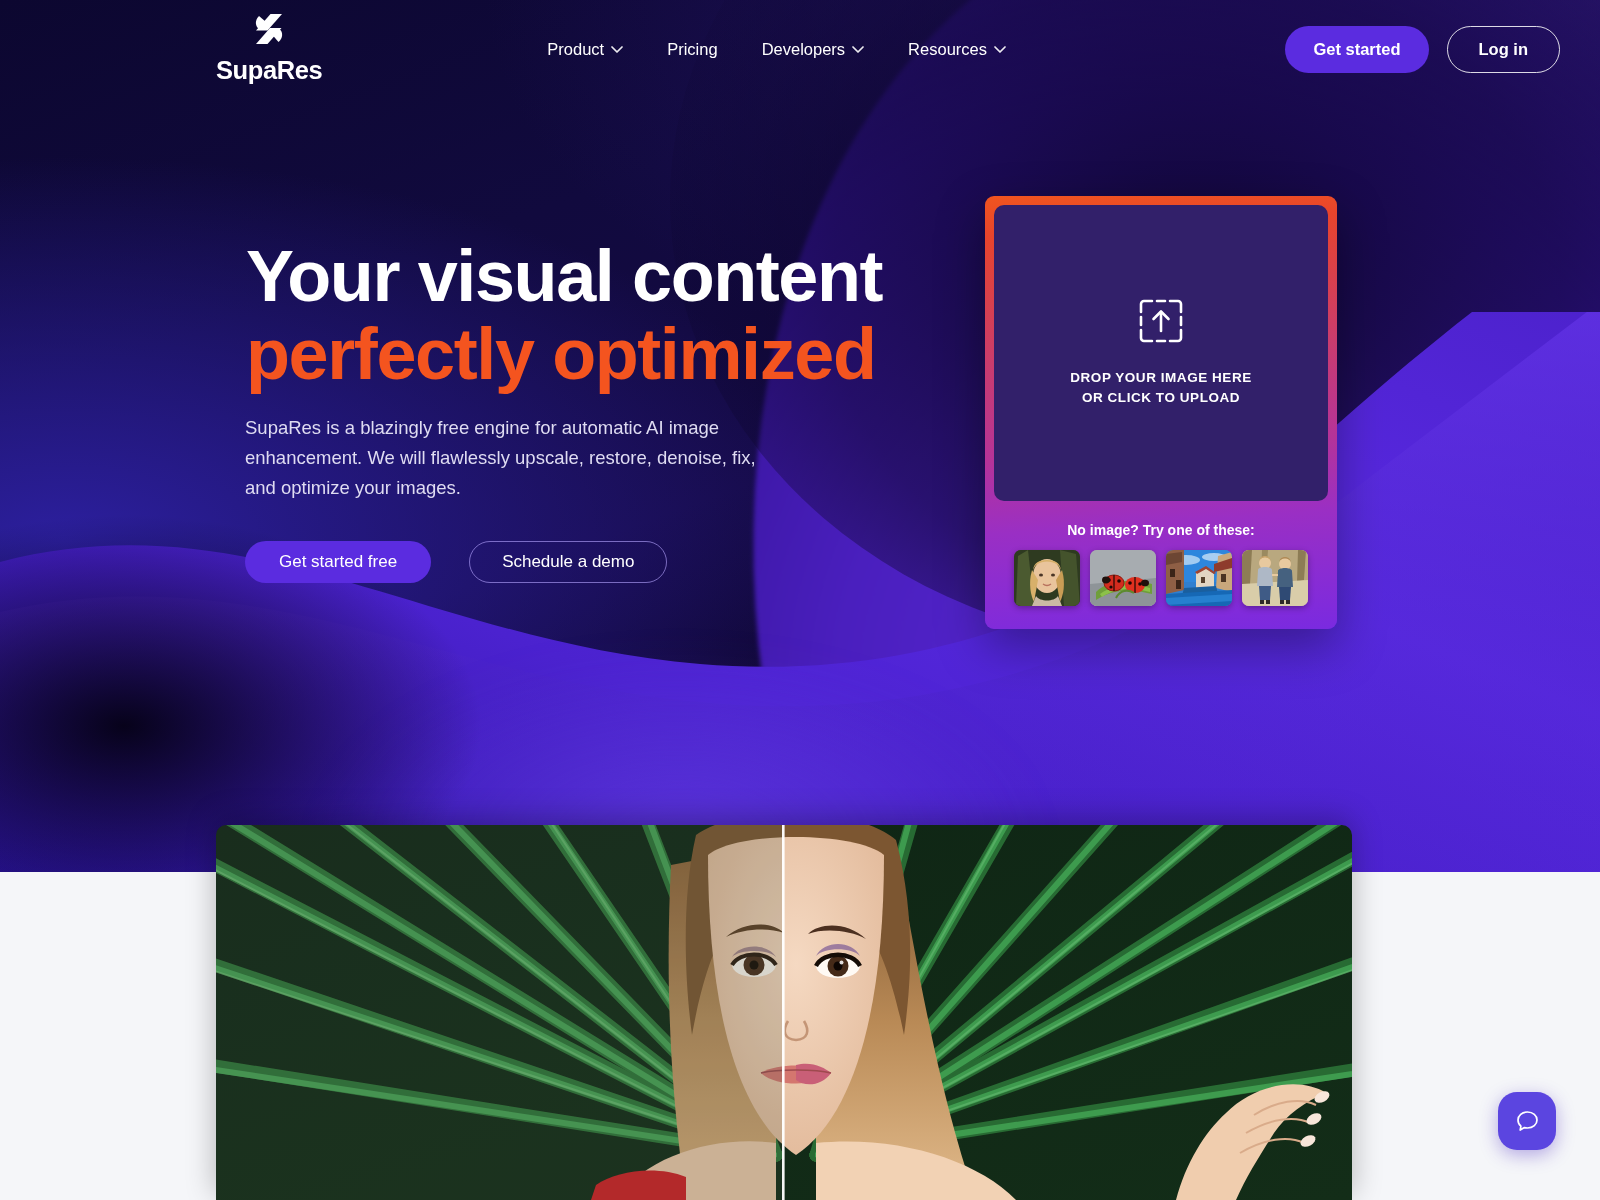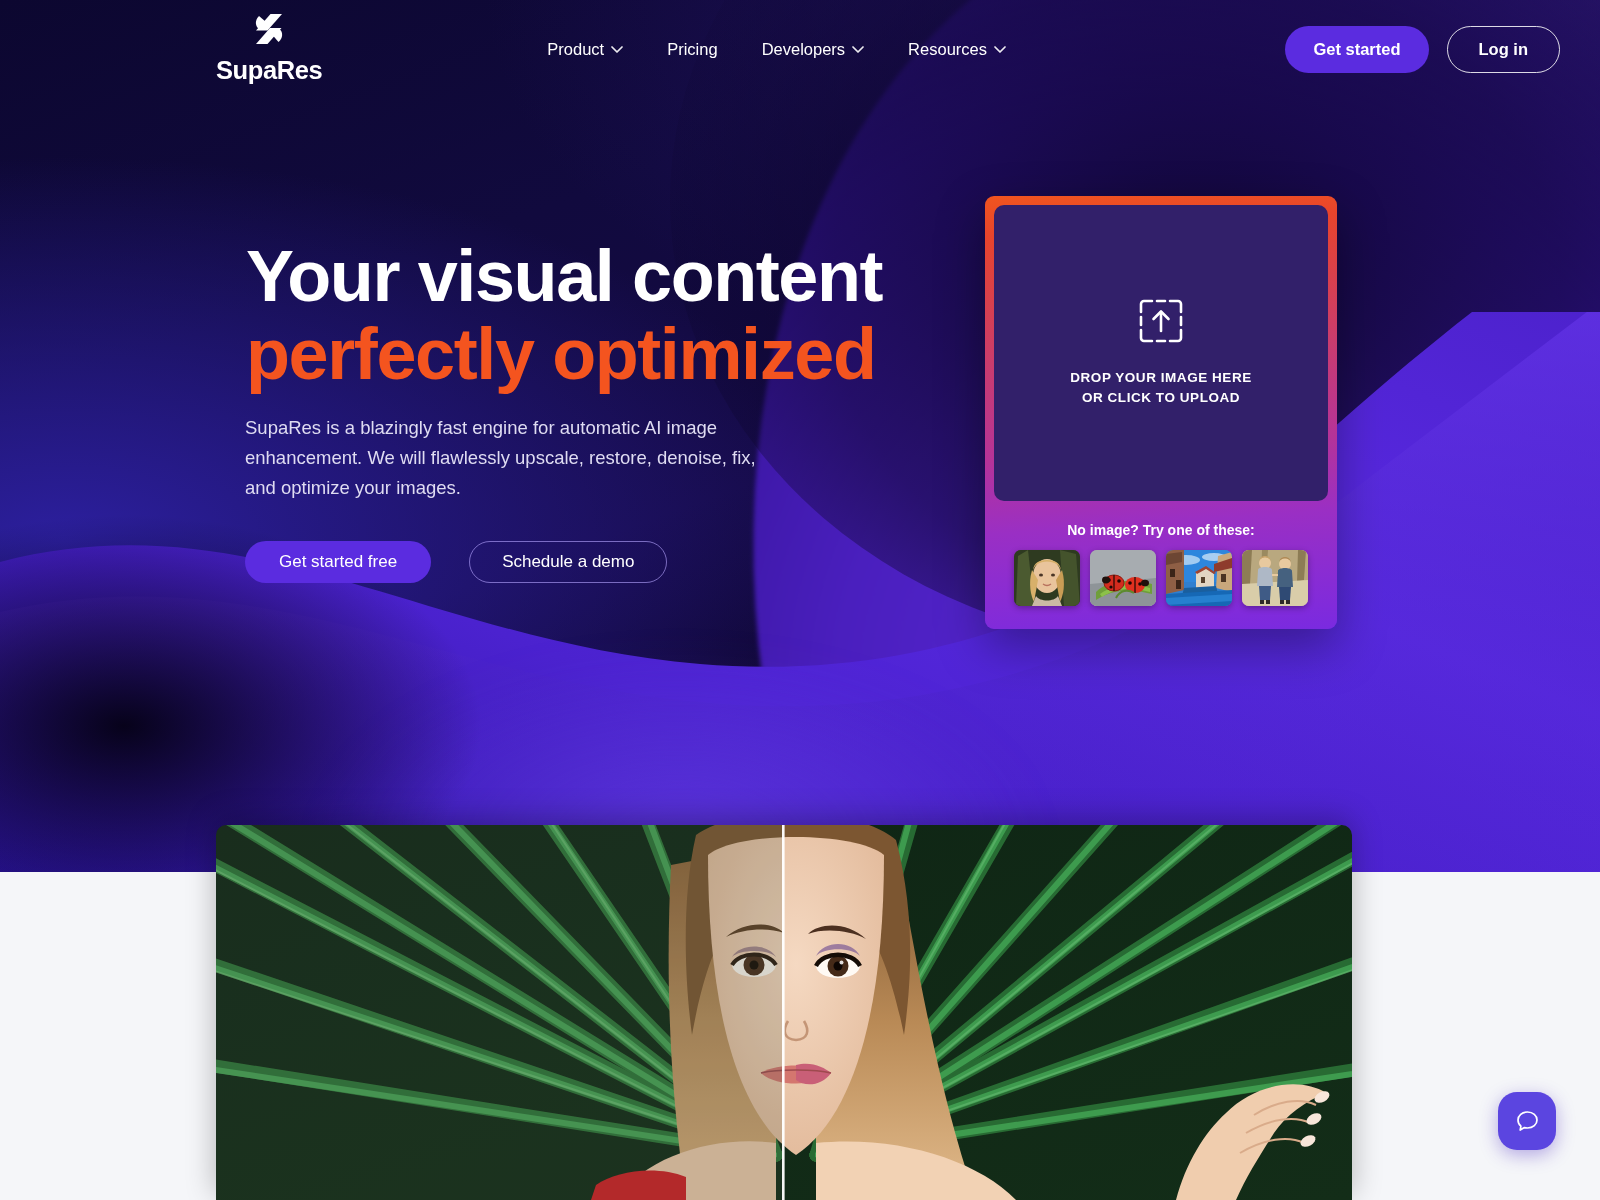--- a/index.html
+++ b/index.html
@@ -277,21 +277,21 @@
       <button class="btn-login">Log in</button>
     </div>
   </nav>
 
   <div class="hero-inner">
     <h1 class="h1">
       <span>Your visual content</span>
       <span class="accent">perfectly optimized</span>
     </h1>
 
-    <p class="lede">SupaRes is a blazingly fast engine for automatic AI image enhancement. We will flawlessly upscale, restore, denoise, fix, and optimize your images.</p>
+    <p class="lede">SupaRes is a blazingly free engine for automatic AI image enhancement. We will flawlessly upscale, restore, denoise, fix, and optimize your images.</p>
 
     <div class="cta-row">
       <button class="btn-primary">Get started free</button>
       <button class="btn-ghost">Schedule a demo</button>
     </div>
 
     <div class="upload-card">
       <div class="dropzone">
         <svg class="up-icon" viewBox="0 0 46 46">
           <g fill="none" stroke="#fff" stroke-width="2.6" stroke-linecap="round">

